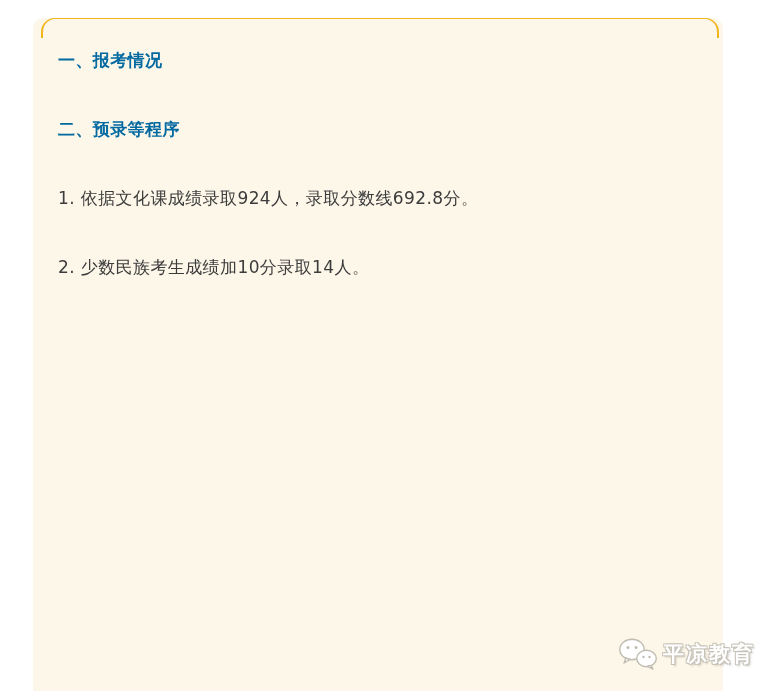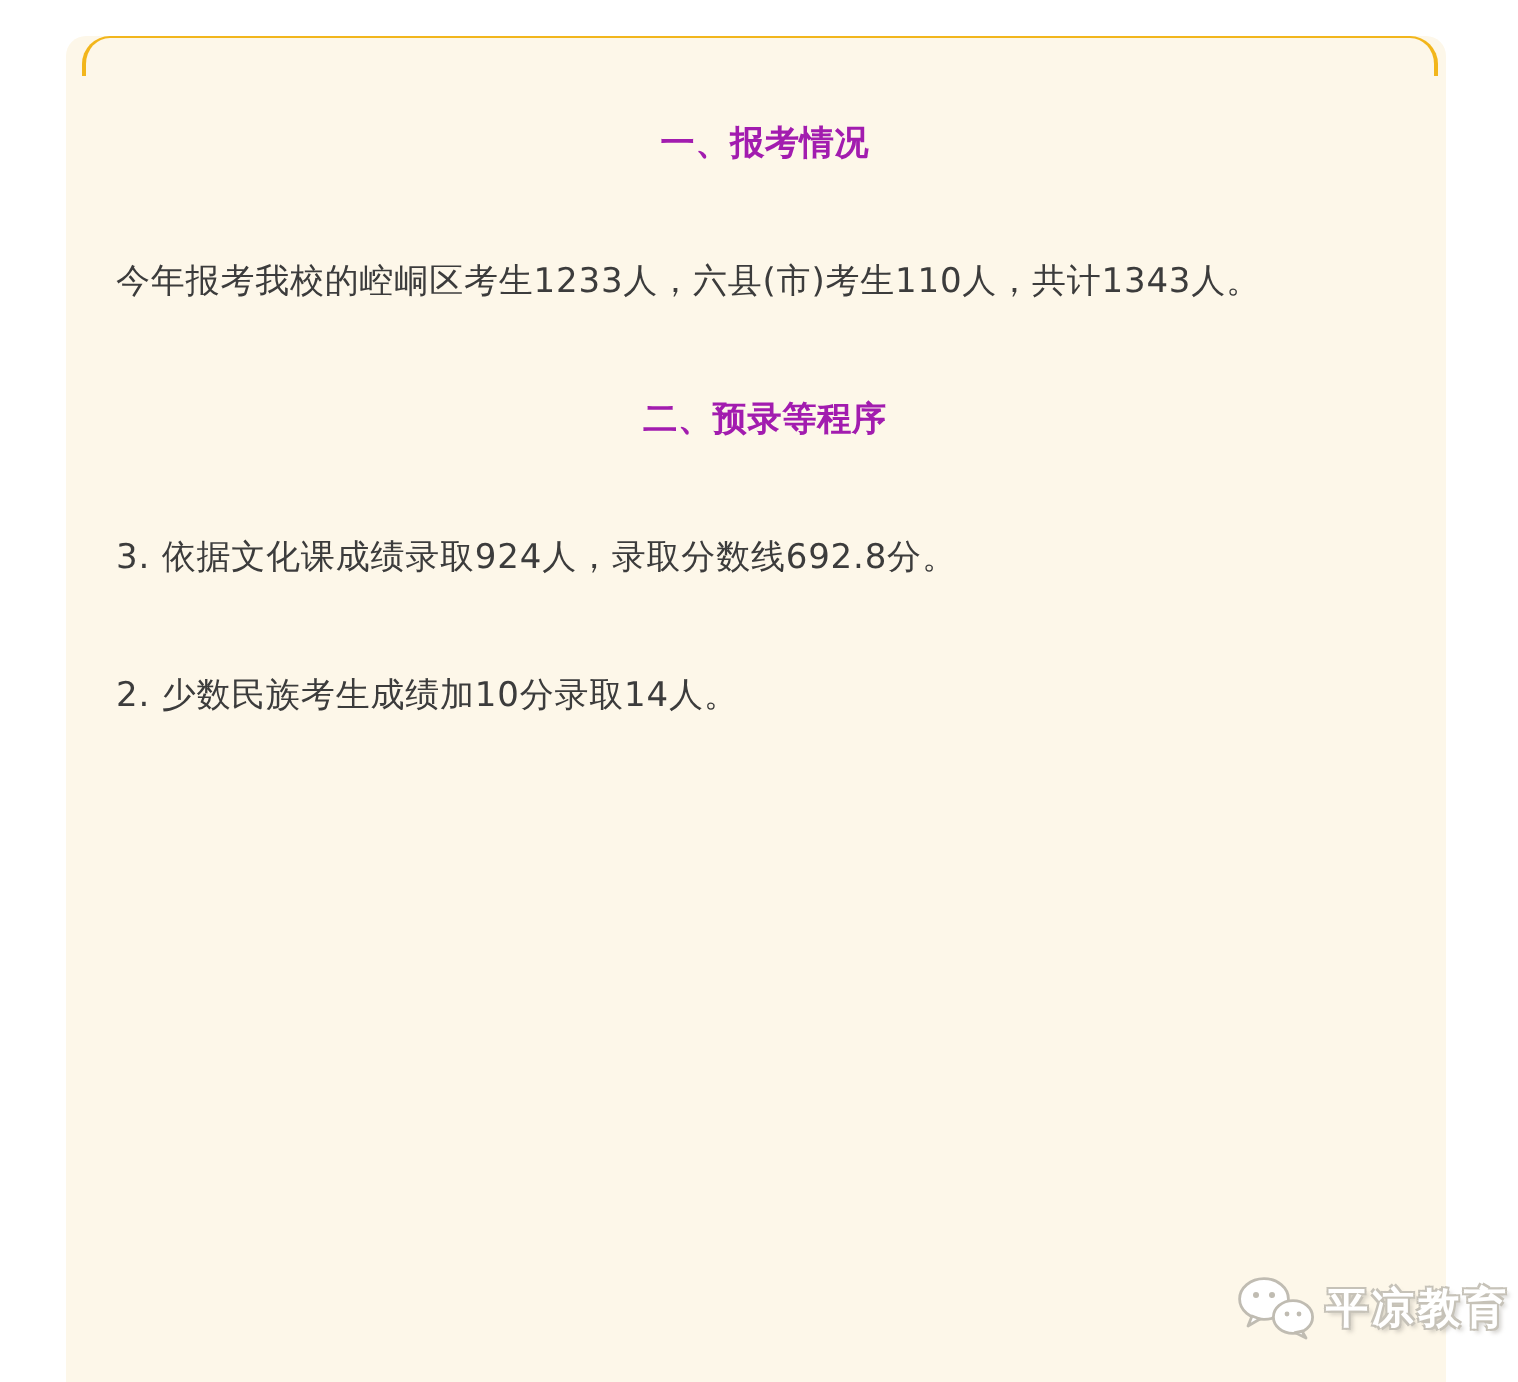--- a/index.html
+++ b/index.html
@@ -24,23 +24,23 @@
   .content{
     position:absolute;left:25px;right:16px;top:21px;
   }
   .content p{
     margin:0 0 35px;
     font-size:17px;line-height:34px;letter-spacing:0.4px;
     color:#3c3c3c;
     text-align:justify;
   }
   .content h2{
-    margin:16px 0 35px;
+    margin:4px 0 35px;
     font-size:17px;line-height:34px;letter-spacing:0.4px;
-    color:#a21caf;font-weight:bold;text-align:center;
+    color:#0369a1;font-weight:bold;
   }
   .watermark{
     position:absolute;left:618px;top:637px;
     display:flex;align-items:center;gap:5px;justify-content:space-between;
   }
   .watermark .wm-label{
     font-size:21px;font-weight:bold;letter-spacing:2px;
     color:#ffffff;
     text-shadow:
       -1px -1px 0 #c6c2b8, 1px -1px 0 #c6c2b8,
@@ -54,26 +54,25 @@
 
 <div class="page">
 
   <div class="card">
     <div class="gold-frame"></div>
 
     <div class="content">
 
       <h2>一、报考情况</h2>
 
-      <p>今年报考我校的崆峒区考生1233人，六县(市)考生110人，共计1343人。</p>
 
       <h2>二、预录等程序</h2>
 
 
-      <p>3. 依据文化课成绩录取924人，录取分数线692.8分。</p>
+      <p>1. 依据文化课成绩录取924人，录取分数线692.8分。</p>
 
       <p>2. 少数民族考生成绩加10分录取14人。</p>
 
     </div>
   </div>
 
   <div class="watermark">
     <svg class="wm-icon" width="40" height="33" viewBox="0 0 40 33">
       <g fill="#ffffff" stroke="#c0bcb2" stroke-width="1.4">
         <ellipse cx="14" cy="12.5" rx="12.2" ry="10.2"></ellipse>

